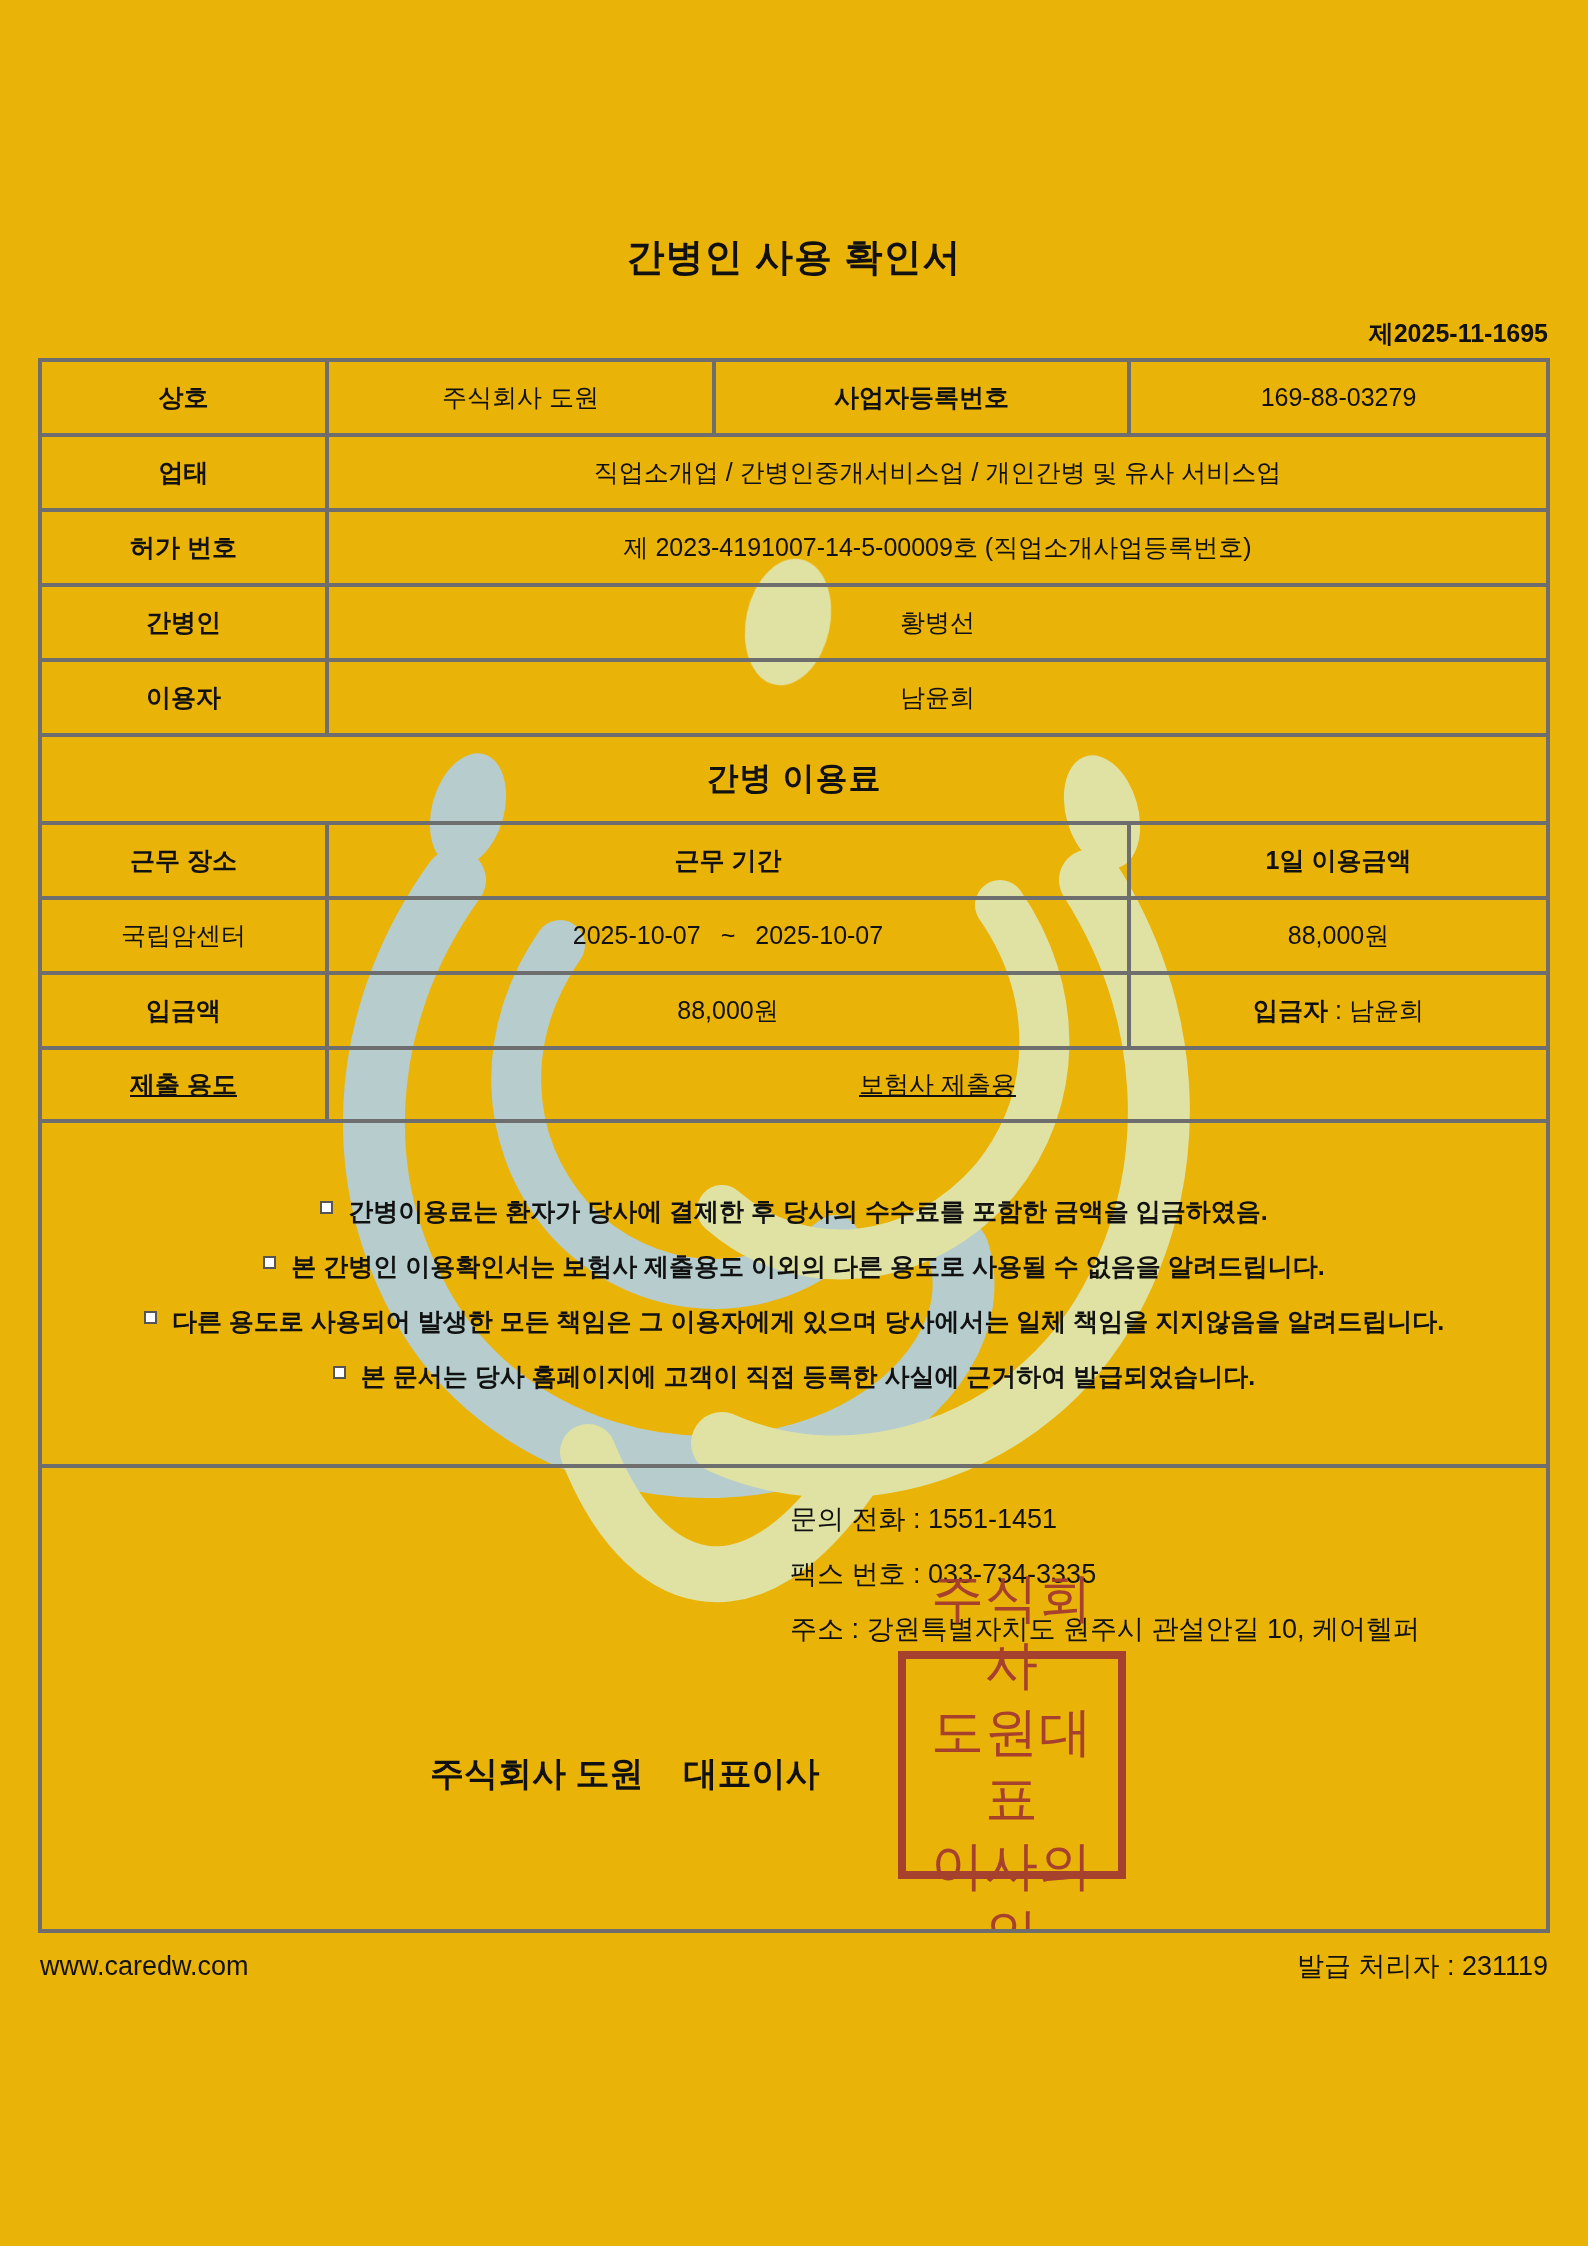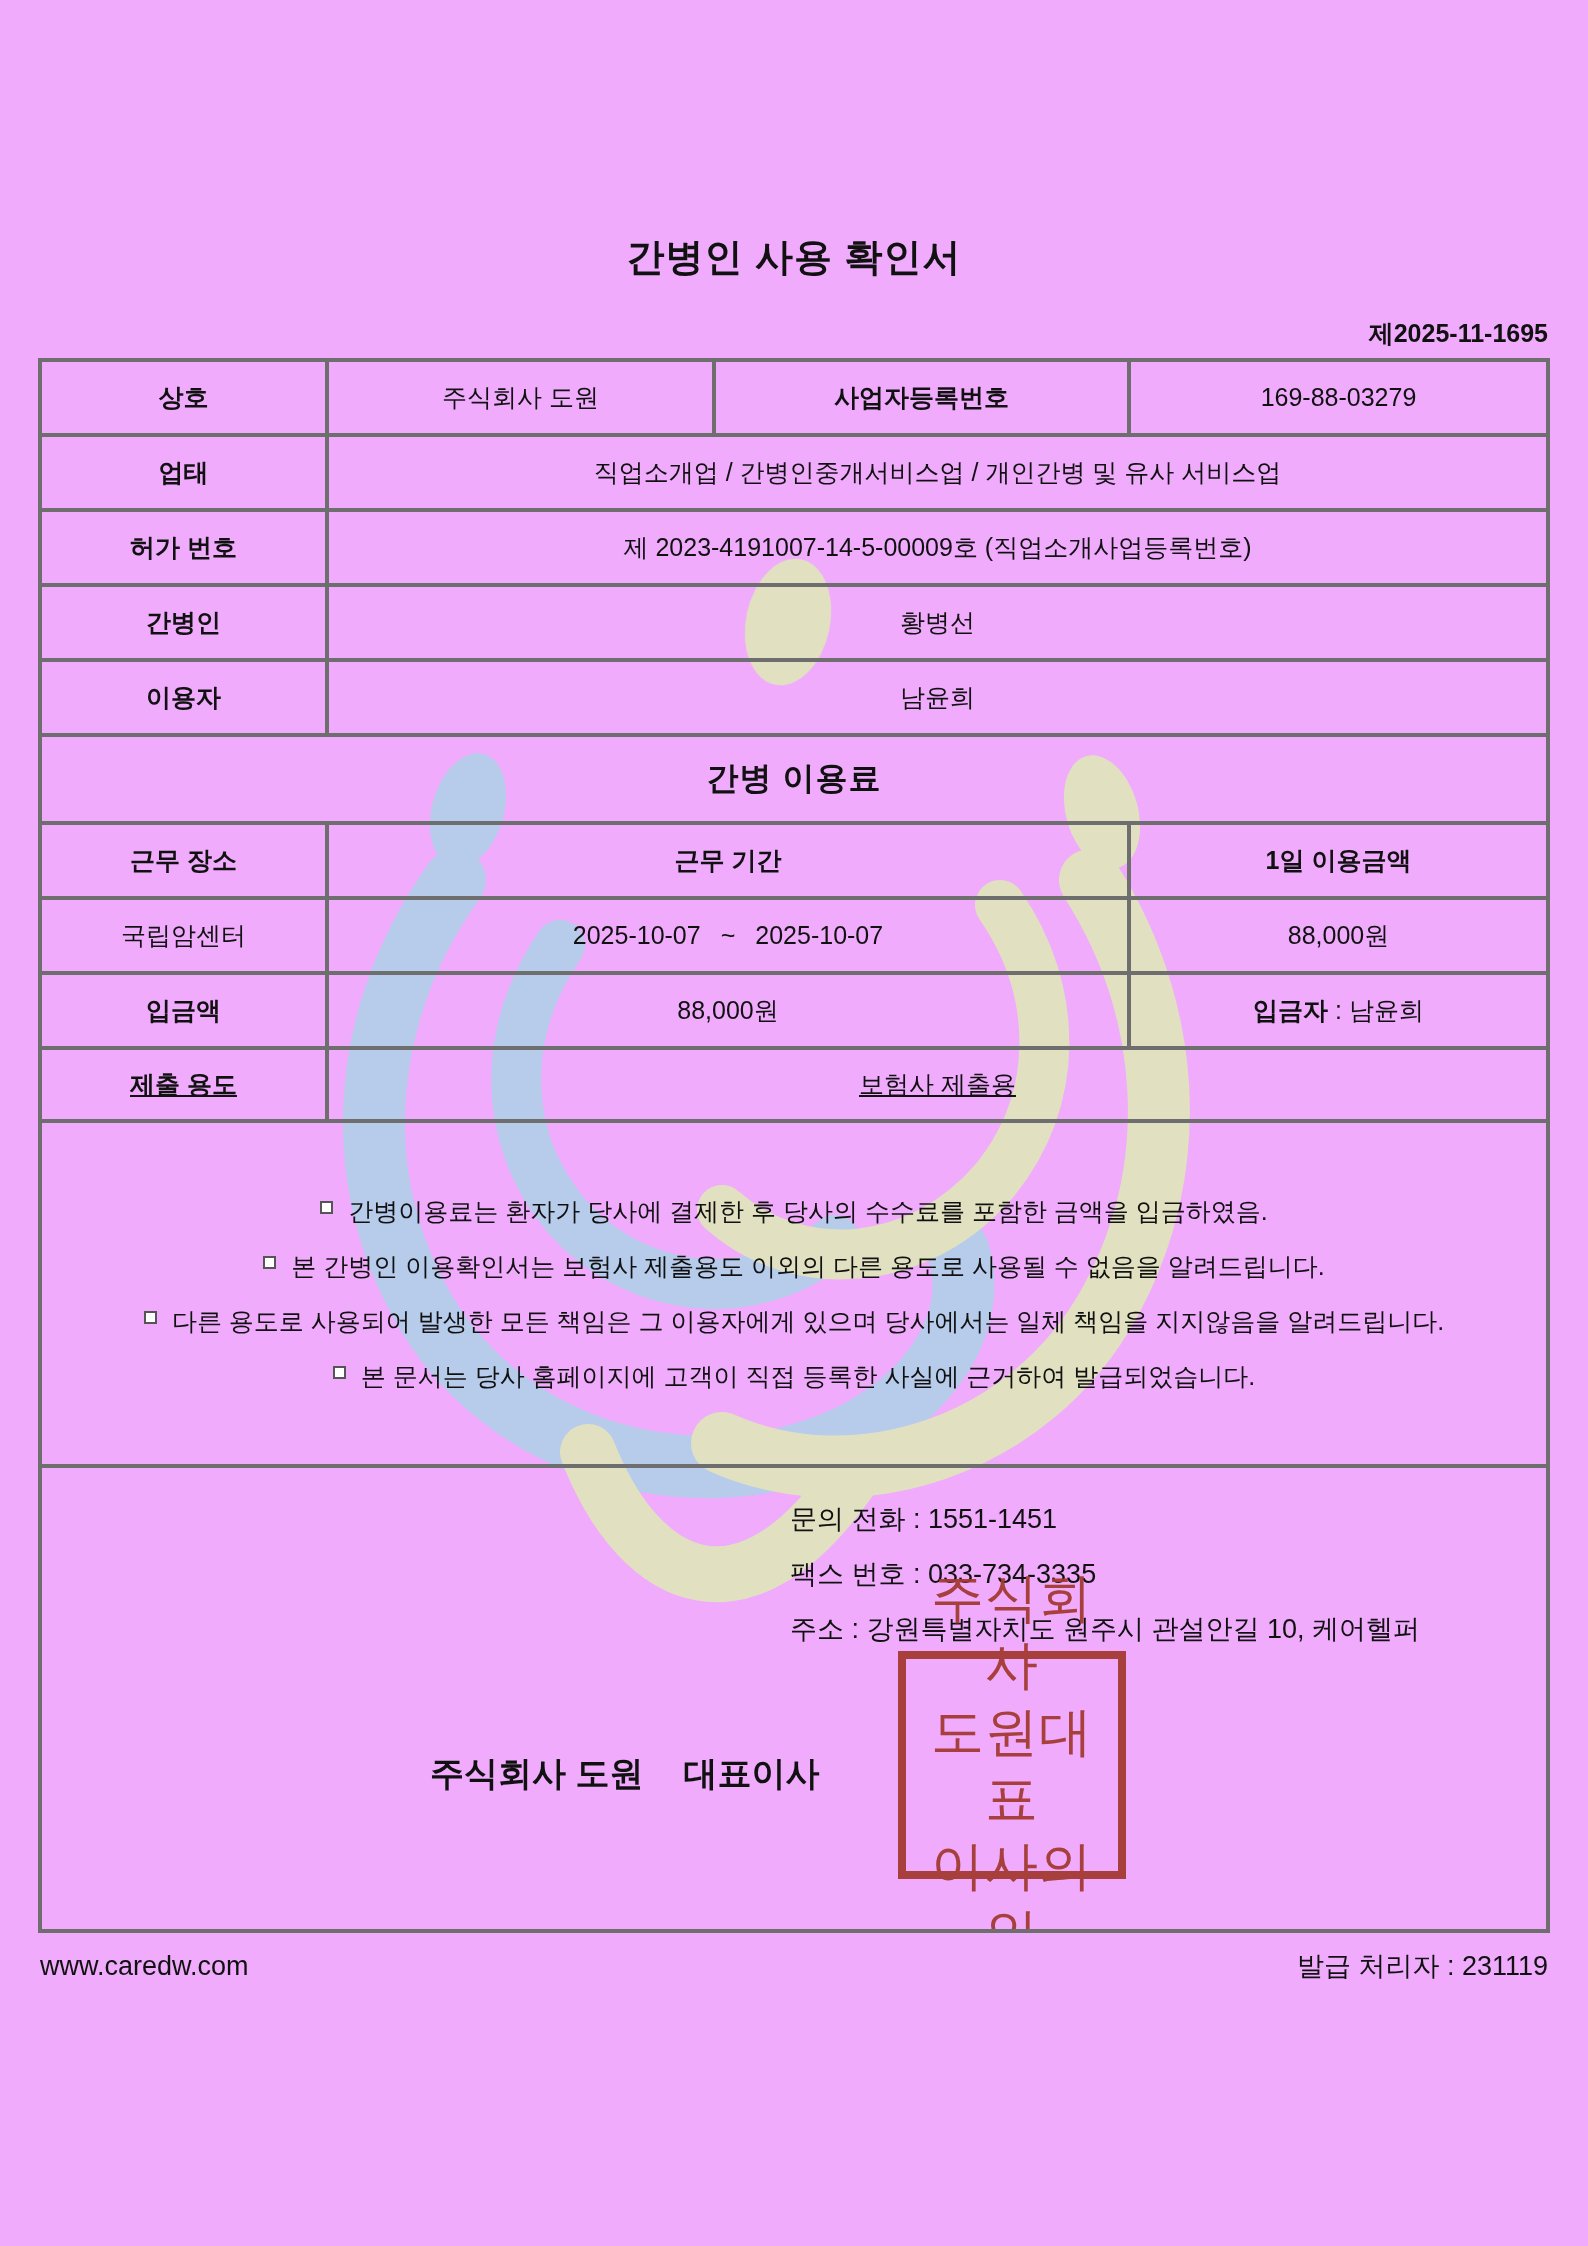--- a/index.html
+++ b/index.html
@@ -1,21 +1,21 @@
 <!DOCTYPE html>
 <html style="--border-color: #6e6e6e; --seal-color: #a23a30;"><head>
 <meta charset="utf-8">
 <style>
   html,body{margin:0;padding:0;}
   body{
     width:1588px;height:2246px;background:#ffffff;
     font-family:"Liberation Sans","DejaVu Sans",sans-serif;
     color:#111;
   }
-  .page{position:relative;width:1588px;height:2246px;overflow:hidden;background:#f0abfc;}
+  .page{position:relative;width:1588px;height:2246px;overflow:hidden;background:#eab308;}
   .watermark{position:absolute;top:0;left:0;z-index:0;pointer-events:none;}
   .content{position:relative;z-index:1;}
 
   .doc-title{
     padding-top:232px;text-align:center;
     font-size:38px;font-weight:bold;letter-spacing:1px;
   }
   .doc-number{
     width:1508px;margin:34px auto 8px auto;text-align:right;
     font-size:25px;
@@ -34,21 +34,21 @@
   }
   td.lbl{font-weight:bold;}
   tr.r-info{height:75px;}
   tr.r-feetitle{height:88px;}
   tr.r-feetitle td{font-size:32px;font-weight:bold;letter-spacing:1px;}
   tr.r-feehead{height:75px;}
   tr.r-feehead td{font-weight:bold;}
   tr.r-feedata{height:75px;}
   tr.r-deposit{height:75px;}
   tr.r-purpose{height:73px;text-decoration:underline;}
-  tr.r-notes{height:345px;}
+  tr.r-notes{height:345px;font-weight:bold;}
   tr.r-sign{height:465px;}
 
   .tilde{display:inline-block;margin:0 20px;}
   .depositor-label{font-weight:bold;}
 
   td.notes-cell{
     text-align:left;vertical-align:top;
     padding:122px 20px 0 42px;
   }
   .note-line{

